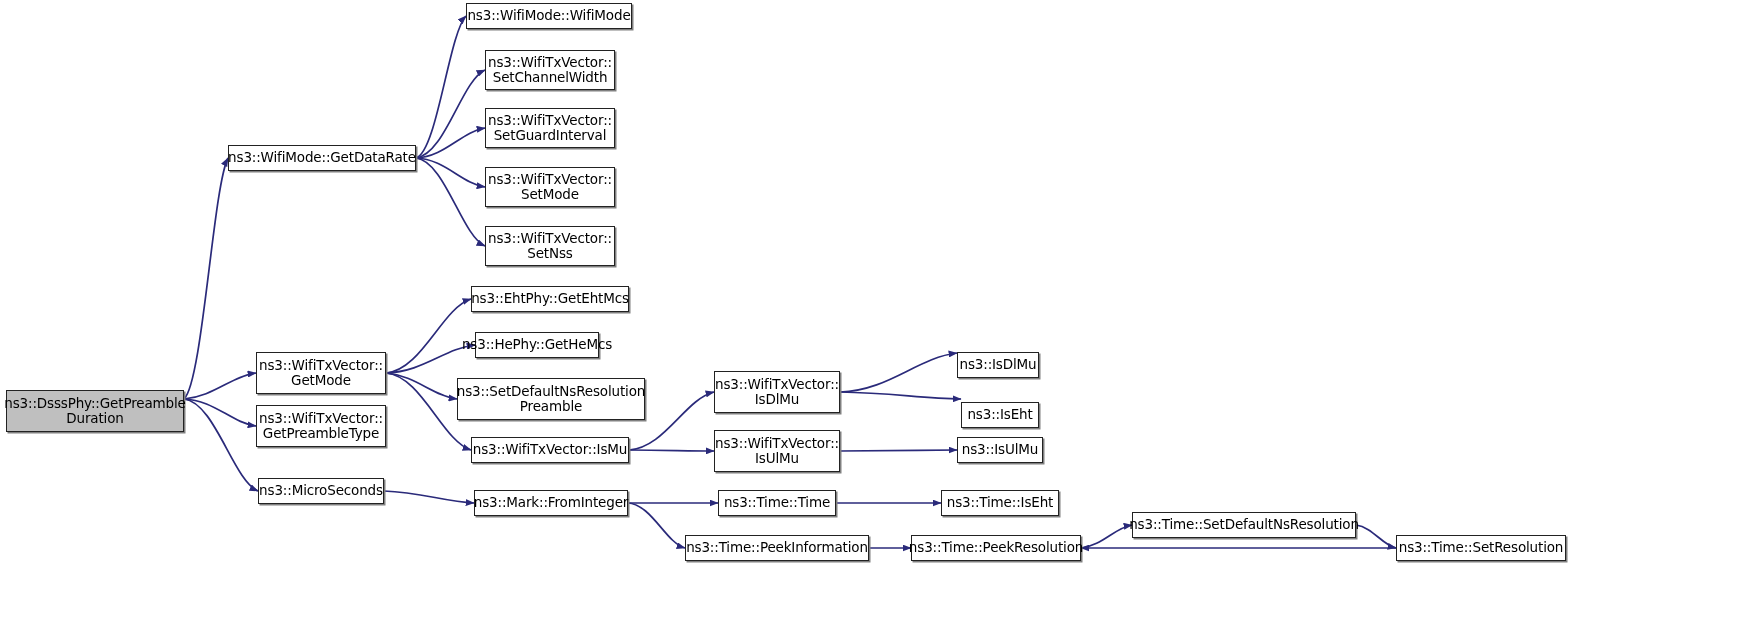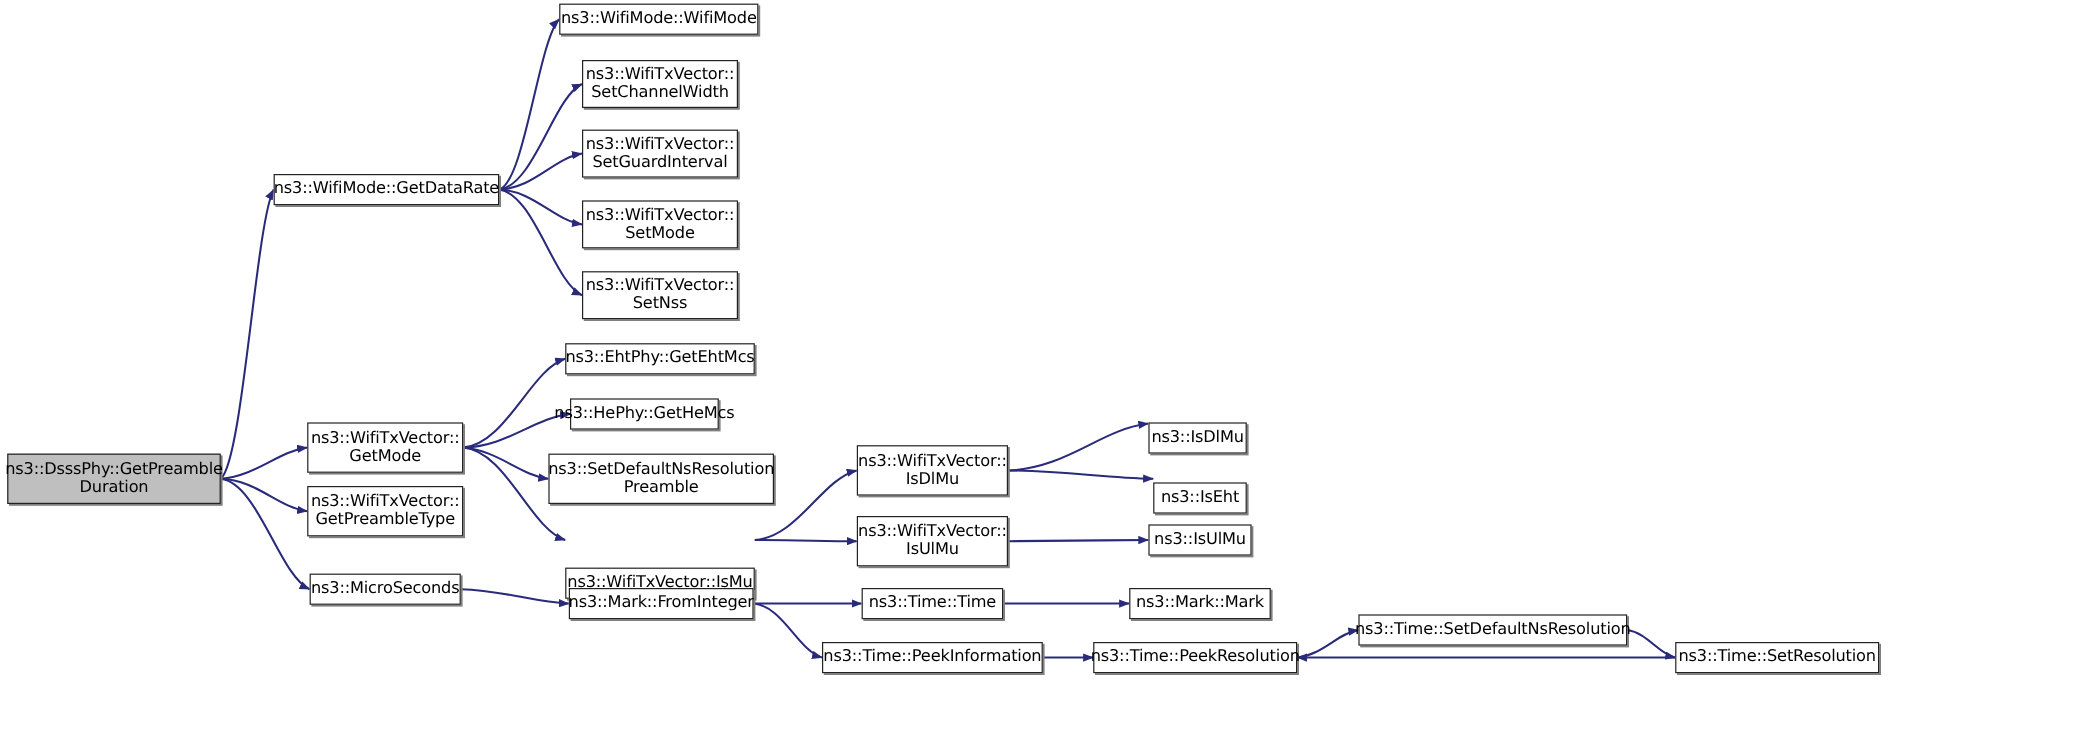--- a/index.html
+++ b/index.html
@@ -38,20 +38,21 @@
     line-height: 1.12;
     font-size: 13.5px;
     letter-spacing: -0.15px;
     box-shadow: 1.5px 1.5px 0 0 #808080;
     white-space: pre-line;
     padding: 0 3px;
   }
   .node.current {
     background: #bfbfbf;
     border: 1px solid #222222;
+    margin-top: 12px;
   }
 </style>
 </head>
 <body>
 
 <div id="canvas">
   <svg id="edges" viewBox="0 0 1740 628" xmlns="http://www.w3.org/2000/svg">
     <defs>
       <marker id="arrow" markerWidth="9" markerHeight="7" refX="8.4" refY="3.5" orient="auto" markerUnits="userSpaceOnUse">
         <path d="M0,0 L9,3.5 L0,7 Z" fill="#2a2a7a"></path>
@@ -101,29 +102,29 @@
 SetNss</div>
       <div class="node" style="left: 256px; top: 352px; width: 130px; height: 42px;">ns3::WifiTxVector::
 GetMode</div>
       <div class="node" style="left: 256px; top: 405px; width: 130px; height: 42px;">ns3::WifiTxVector::
 GetPreambleType</div>
       <div class="node" style="left: 258px; top: 478px; width: 126px; height: 26px;">ns3::MicroSeconds</div>
       <div class="node" style="left: 471px; top: 286px; width: 158px; height: 26px;">ns3::EhtPhy::GetEhtMcs</div>
       <div class="node" style="left: 475px; top: 332px; width: 124px; height: 26px;">ns3::HePhy::GetHeMcs</div>
       <div class="node" style="left: 457px; top: 378px; width: 188px; height: 42px;">ns3::SetDefaultNsResolution
 Preamble</div>
-      <div class="node" style="left: 471px; top: 437px; width: 158px; height: 26px; margin-top: 36px;">ns3::WifiTxVector::IsMu</div>
+      <div class="node" style="left: 471px; top: 437px; width: 158px; height: 26px;">ns3::WifiTxVector::IsMu</div>
       <div class="node" style="left: 714px; top: 371px; width: 126px; height: 42px;">ns3::WifiTxVector::
 IsDlMu</div>
       <div class="node" style="left: 714px; top: 430px; width: 126px; height: 42px;">ns3::WifiTxVector::
 IsUlMu</div>
       <div class="node" style="left: 957px; top: 352px; width: 82px; height: 26px;">ns3::IsDlMu</div>
       <div class="node" style="left: 961px; top: 402px; width: 78px; height: 26px;">ns3::IsEht</div>
       <div class="node" style="left: 957px; top: 437px; width: 86px; height: 26px;">ns3::IsUlMu</div>
       <div class="node" style="left: 474px; top: 490px; width: 154px; height: 26px;">ns3::Mark::FromInteger</div>
       <div class="node" style="left: 718px; top: 490px; width: 118px; height: 26px;">ns3::Time::Time</div>
-      <div class="node" style="left: 941px; top: 490px; width: 118px; height: 26px;">ns3::Mark::Mark</div>
+      <div class="node" style="left: 941px; top: 490px; width: 118px; height: 26px;">ns3::Time::IsEht</div>
       <div class="node" style="left: 685px; top: 535px; width: 184px; height: 26px;">ns3::Time::PeekInformation</div>
       <div class="node" style="left: 911px; top: 535px; width: 170px; height: 26px;">ns3::Time::PeekResolution</div>
       <div class="node" style="left: 1132px; top: 512px; width: 224px; height: 26px;">ns3::Time::SetDefaultNsResolution</div>
       <div class="node" style="left: 1396px; top: 535px; width: 170px; height: 26px;">ns3::Time::SetResolution</div>
     </div>
 </div>
 
 </body></html>

